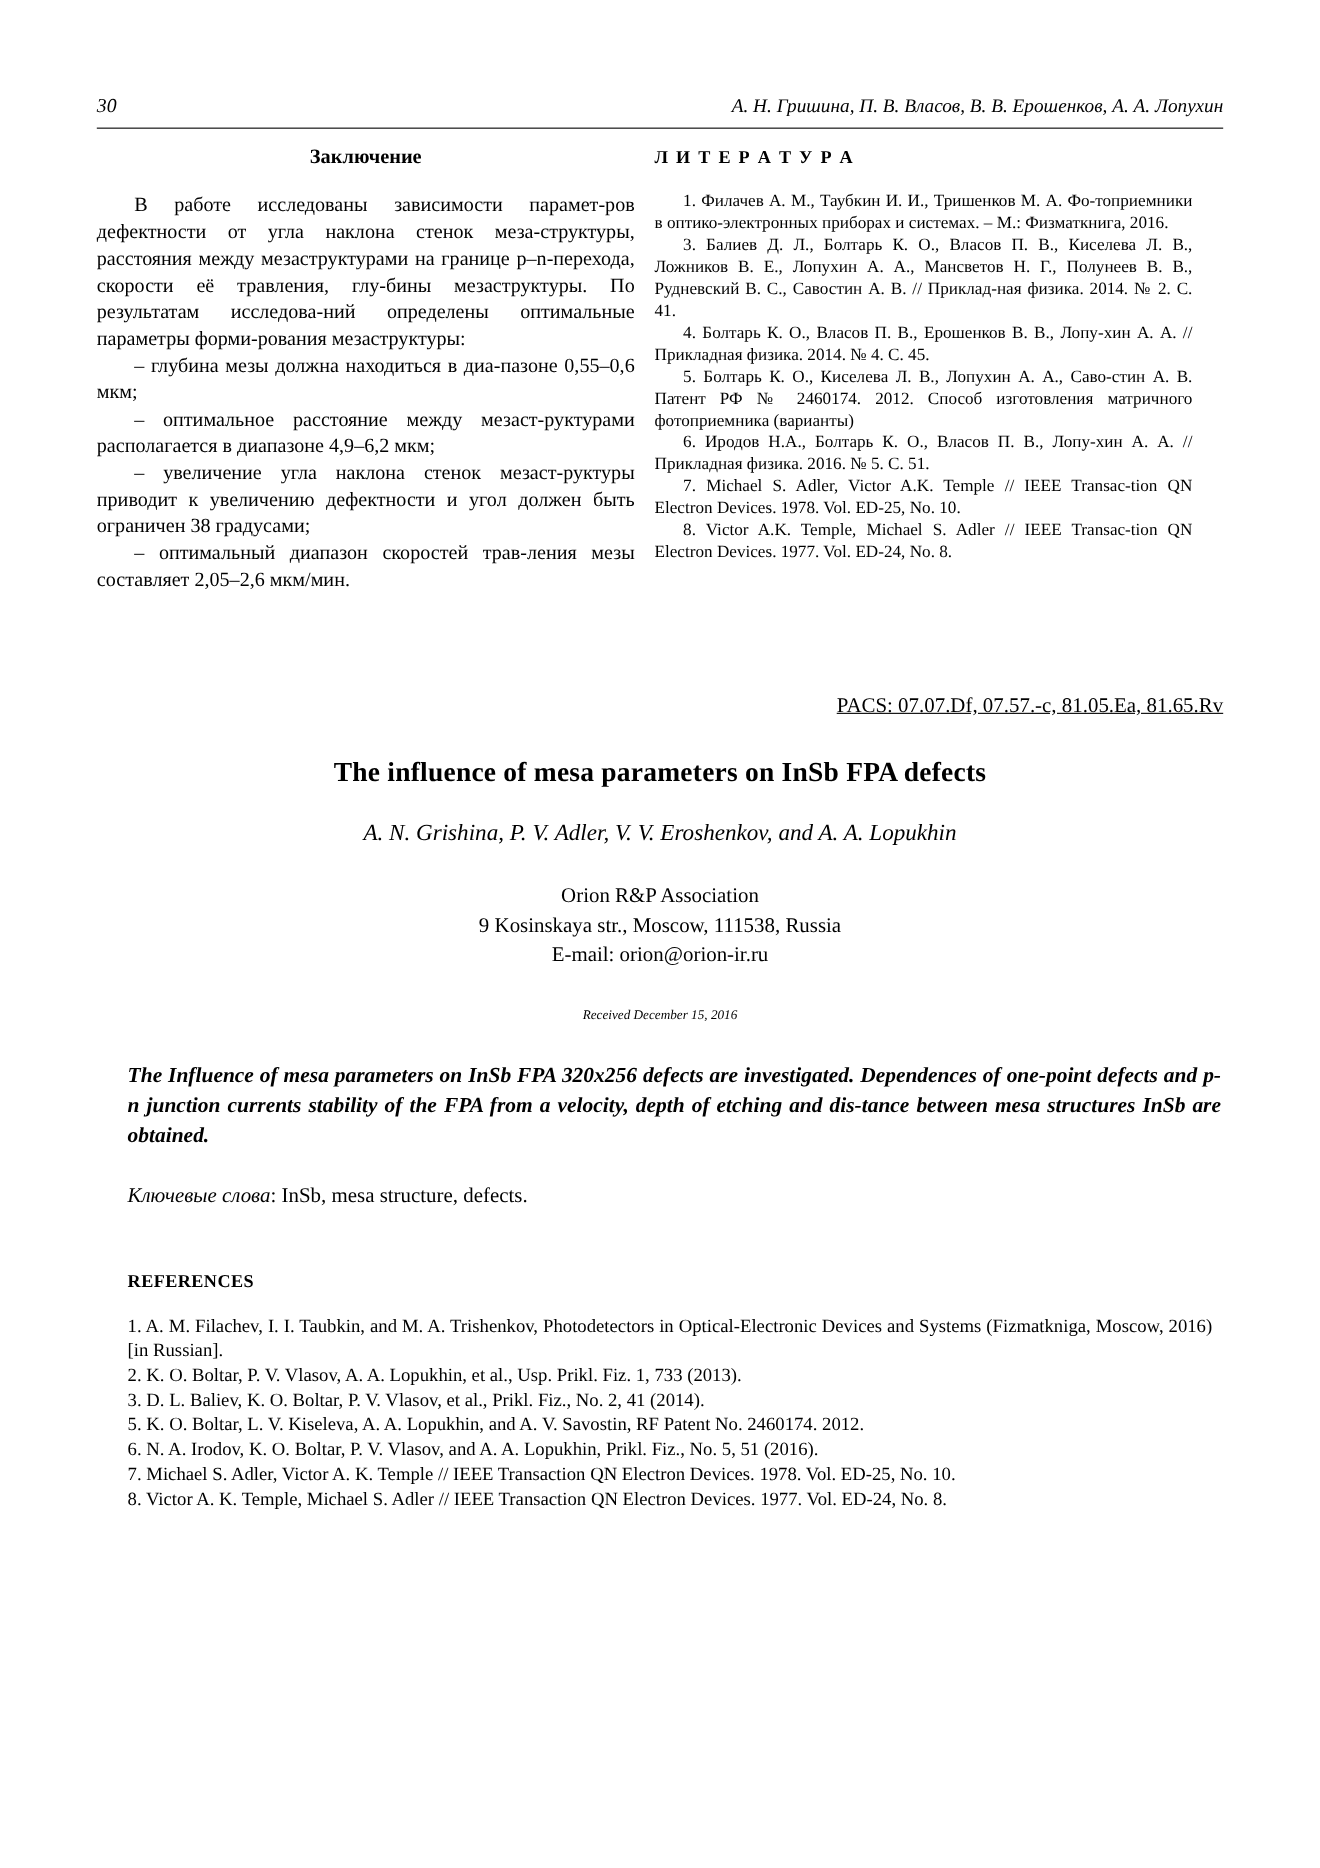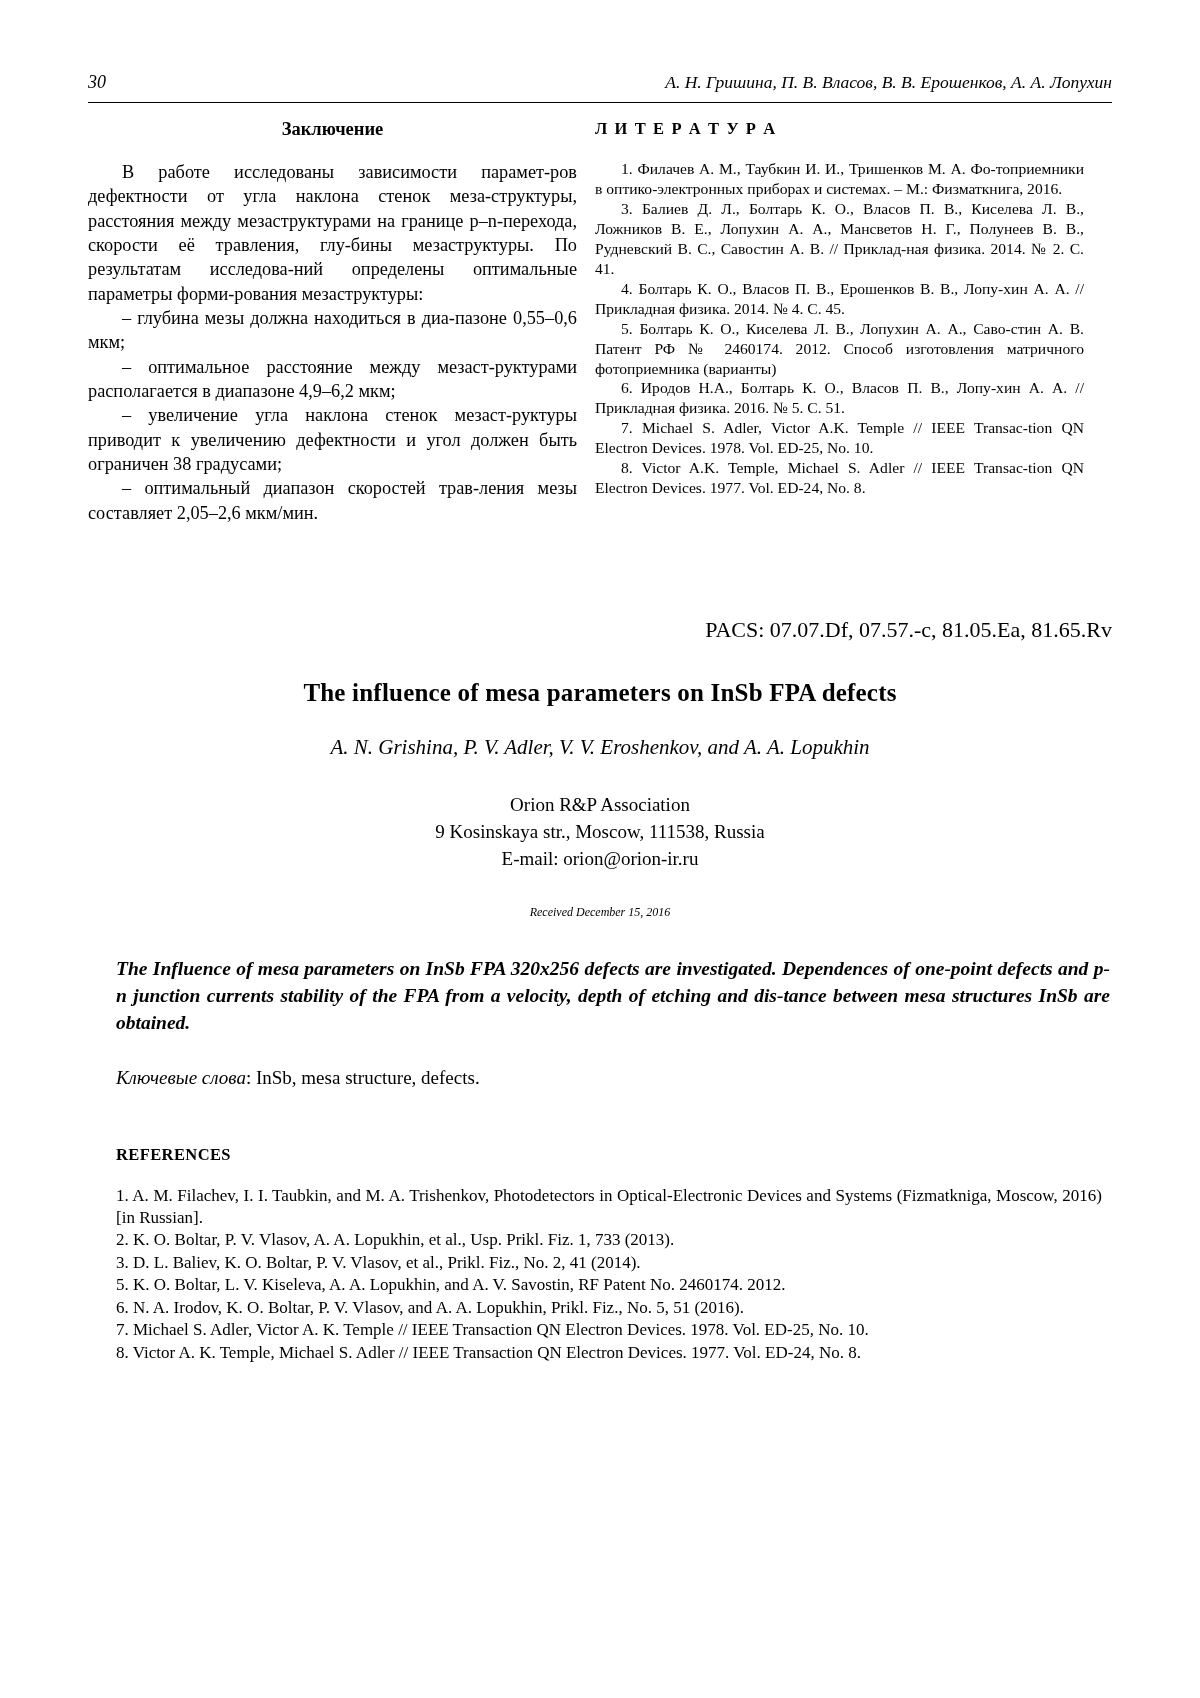--- a/index.html
+++ b/index.html
@@ -10,21 +10,21 @@
   body {
     width: 1200px;
     height: 1698px;
     font-family: "Liberation Serif", serif;
     color: #000000;
     position: relative;
   }
   .page {
     position: absolute;
     left: 88px;
-    top: 72px;
+    top: 86px;
     width: 1024px;
   }
   
   .runhead {
     display: flex;
     align-items: baseline;
     justify-content: space-between;
     font-style: italic;
     font-size: 17.5px;
     padding-bottom: 9px;
@@ -78,22 +78,23 @@
   .ref-item {
     font-size: 15.6px;
     text-align: justify;
     text-indent: 26px;
     line-height: 1.28;
     margin: 0;
   }
   
   .pacs {
     text-align: right;
-    font-size: 22px;
+    font-size: 19px;
     margin-top: 92px;
+    text-decoration: underline;
   }
   
   .en-title {
     text-align: center;
     font-weight: bold;
     font-size: 25px;
     margin-top: 36px;
     letter-spacing: .2px;
   }
   .en-authors {

